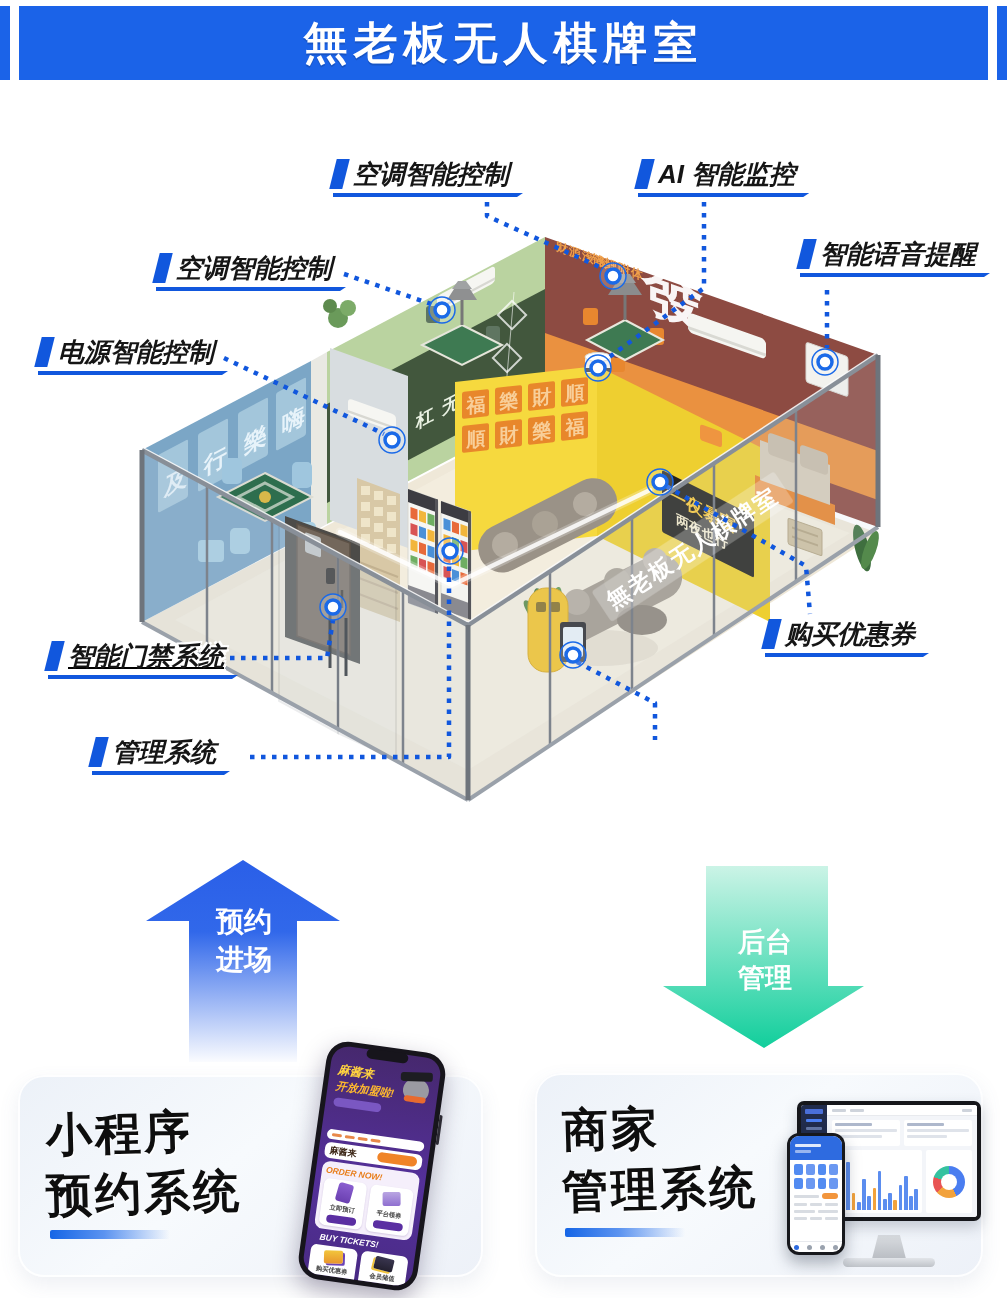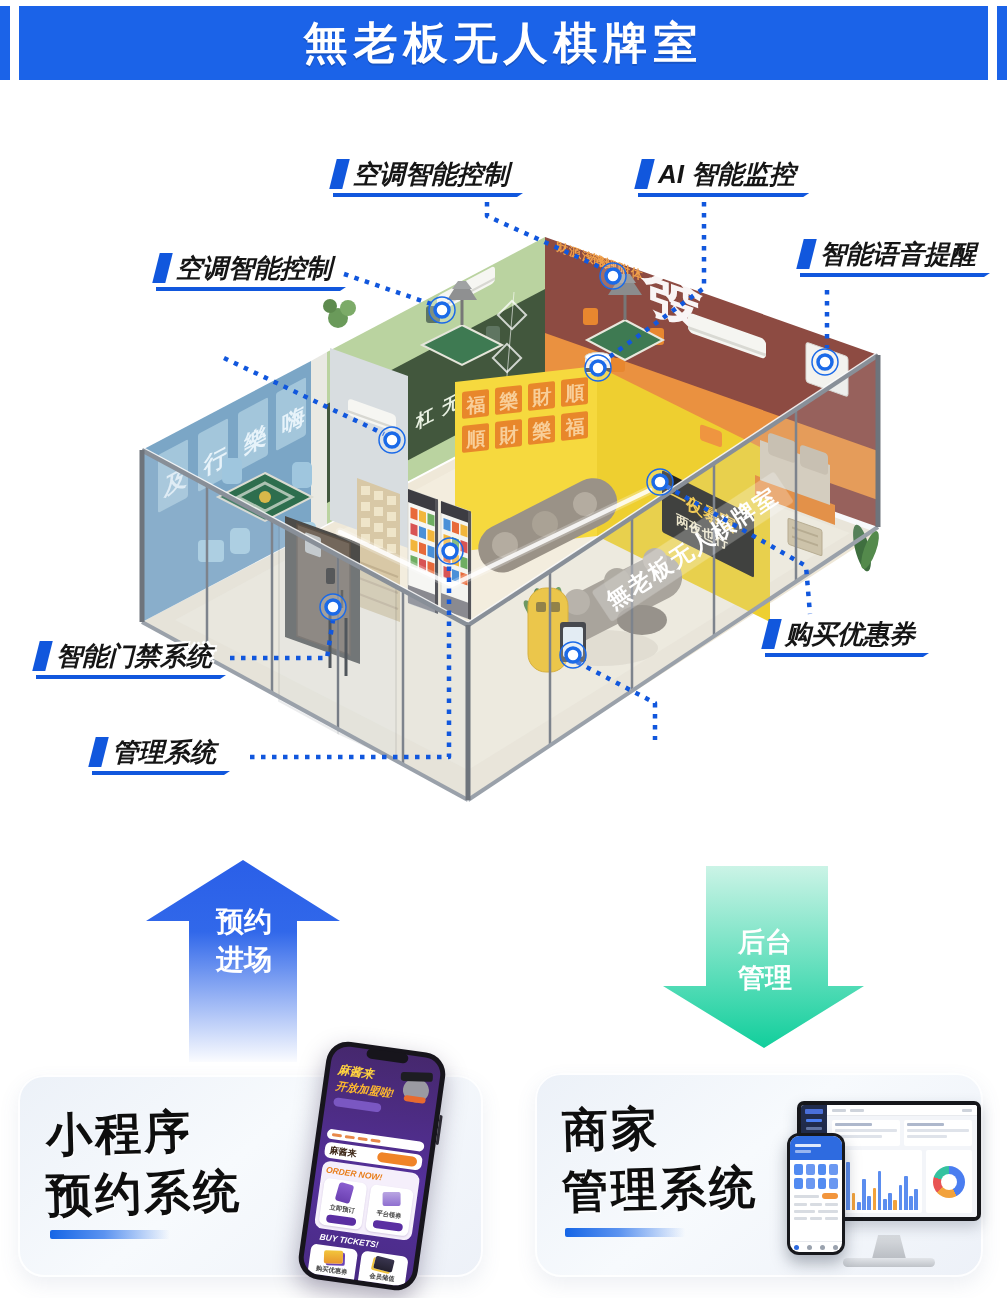--- a/index.html
+++ b/index.html
@@ -515,21 +515,25 @@
     <span class="ctext">AI 智能监控</span>
   </div>
   <div class="callout" style="left:156px;top:252px;justify-content:center;">
     <span class="cbar"></span>
     <span class="ctext">空调智能控制</span>
   </div>
   <div class="callout" style="left:800px;top:238px;">
     <span class="cbar"></span>
     <span class="ctext">智能语音提醒</span>
   </div>
-  <div class="callout" style="left:36px;top:640px;">
+  <div class="callout" style="left:38px;top:336px;">
+    <span class="cbar"></span>
+    <span class="ctext">电源智能控制</span>
+  </div>
+  <div class="callout" style="left:48px;top:640px;text-decoration:underline;">
     <span class="cbar"></span>
     <span class="ctext">智能门禁系统</span>
   </div>
   <div class="callout" style="left:92px;top:736px;">
     <span class="cbar"></span>
     <span class="ctext">管理系统</span>
   </div>
   <div class="callout" style="left:765px;top:618px;">
     <span class="cbar"></span>
     <span class="ctext">购买优惠券</span>

